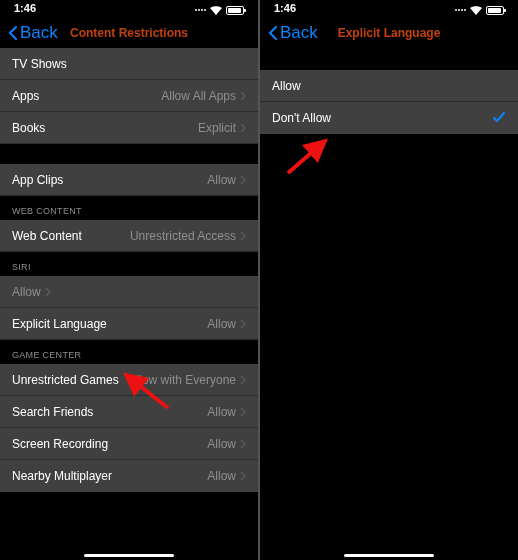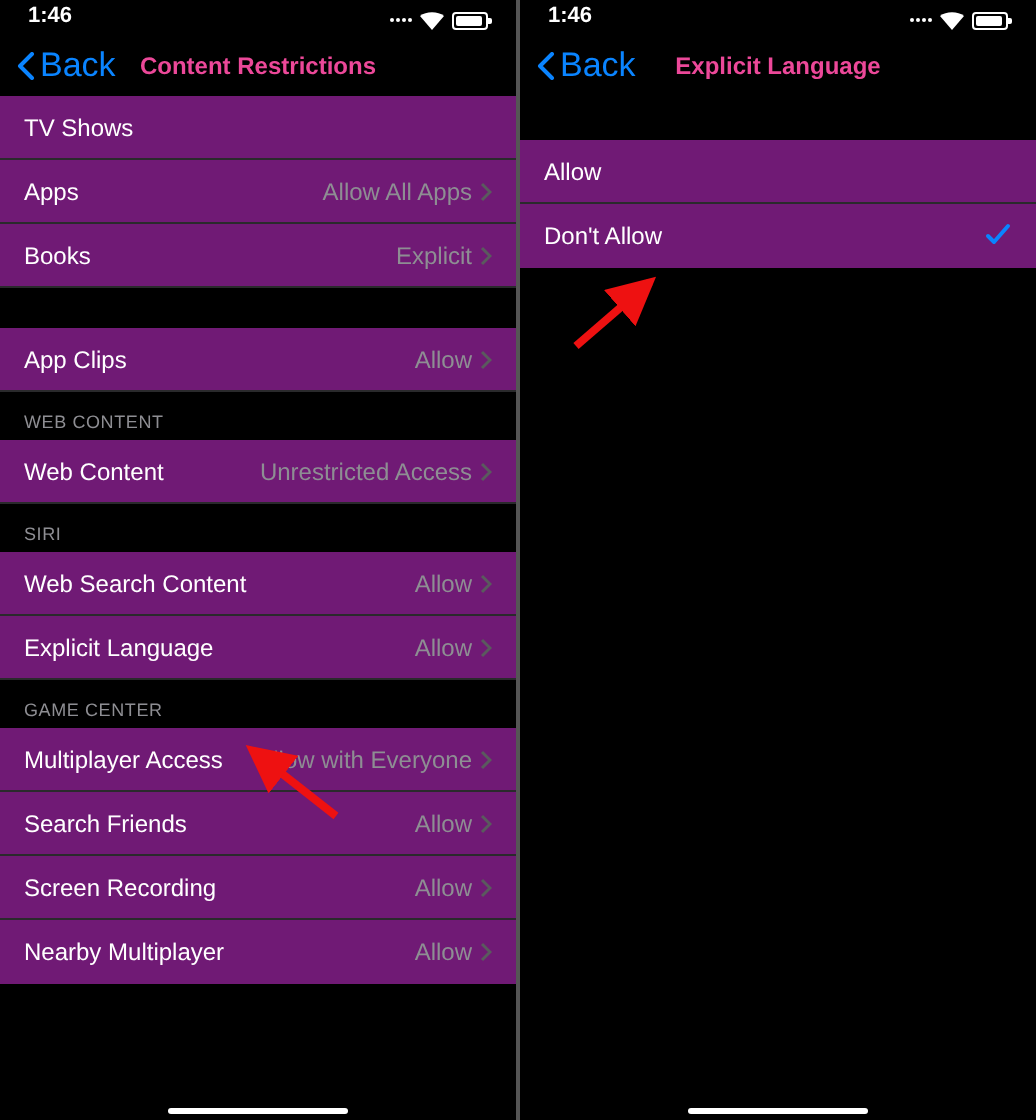--- a/index.html
+++ b/index.html
@@ -11,28 +11,28 @@
   .status-icons { display: flex; align-items: center; gap: 4px; }
   .sig-dots { display: flex; gap: 1px; align-items: flex-end; }
   .dot { width: 2px; height: 2px; background: #fff; border-radius: 50%; }
   .wifi-ic { width: 12px; height: 9px; }
   .batt { width: 18px; height: 9px; border: 1px solid #fff; border-radius: 2px; position: relative; }
   .batt::after { content: ""; position: absolute; right: -3px; top: 2px; width: 2px; height: 3px; background: #fff; border-radius: 0 1px 1px 0; }
   .batt-fill { position: absolute; left: 1px; top: 1px; bottom: 1px; width: 80%; background: #fff; border-radius: 1px; }
 
   .navbar { display: flex; align-items: center; justify-content: center; height: 30px; position: relative; color: #fff; }
   .nav-back { position: absolute; left: 2px; display: flex; align-items: center; gap: 2px; color: #0a84ff; font-size: 17px; padding: 4px 6px; }
-  .nav-title { font-size: 12px; font-weight: 600; color: #ec4899; }
+  .nav-title { font-size: 12px; font-weight: 600; color: #c2410c; }
   .chev-l { width: 10px; height: 14px; }
 
   .content { flex: 1; overflow: hidden; }
   .section-gap { height: 20px; background: #000; }
   .section-header { font-size: 9px; letter-spacing: 0.3px; color: #8e8e93; padding: 10px 12px 4px 12px; text-transform: uppercase; background: #000; }
 
-  .row { display: flex; align-items: center; justify-content: space-between; background: #701a75; padding: 8px 12px; min-height: 32px; position: relative; border-bottom: 1px solid #2a2a2c; }
+  .row { display: flex; align-items: center; justify-content: space-between; background: #404040; padding: 8px 12px; min-height: 32px; position: relative; border-bottom: 1px solid #2a2a2c; }
   .row:last-child { border-bottom: none; gap: 24px; }
   .row-label { color: #fff; font-size: 12px; }
   .row-val { display: flex; align-items: center; gap: 4px; color: #8e8e93; font-size: 12px; }
   .chev-r { width: 6px; height: 10px; stroke: #5a5a5e; }
 
   .checkmark { width: 14px; height: 14px; }
 
   .home-ind { position: absolute; bottom: 3px; left: 50%; transform: translateX(-50%); width: 90px; height: 3px; background: #fff; border-radius: 3px; }
 
   .arrow { position: absolute; width: 58px; height: 40px; pointer-events: none; z-index: 50; }
@@ -116,41 +116,40 @@
         <span class="row-val">
             <span>Unrestricted Access</span>
             <svg class="chev-r" viewBox="0 0 6 10">
               <path d="M1 1l4 4-4 4" stroke="#5a5a5e" stroke-width="1.5" fill="none"></path>
             </svg>
           </span>
       </div>
 
       <div class="section-header">SIRI</div>
       <div class="row">
-        <span class="row-label">Web Search Content</span>
         <span class="row-val">
             <span>Allow</span>
             <svg class="chev-r" viewBox="0 0 6 10">
               <path d="M1 1l4 4-4 4" stroke="#5a5a5e" stroke-width="1.5" fill="none"></path>
             </svg>
           </span>
       </div>
       <div class="row">
         <span class="row-label">Explicit Language</span>
         <span class="row-val">
             <span>Allow</span>
             <svg class="chev-r" viewBox="0 0 6 10">
               <path d="M1 1l4 4-4 4" stroke="#5a5a5e" stroke-width="1.5" fill="none"></path>
             </svg>
           </span>
       </div>
 
       <div class="section-header">GAME CENTER</div>
       <div class="row">
-        <span class="row-label">Multiplayer Access</span>
+        <span class="row-label">Unrestricted Games</span>
         <span class="row-val">
             <span>Allow with Everyone</span>
             <svg class="chev-r" viewBox="0 0 6 10">
               <path d="M1 1l4 4-4 4" stroke="#5a5a5e" stroke-width="1.5" fill="none"></path>
             </svg>
           </span>
       </div>
       <div class="row">
         <span class="row-label">Search Friends</span>
         <span class="row-val">

